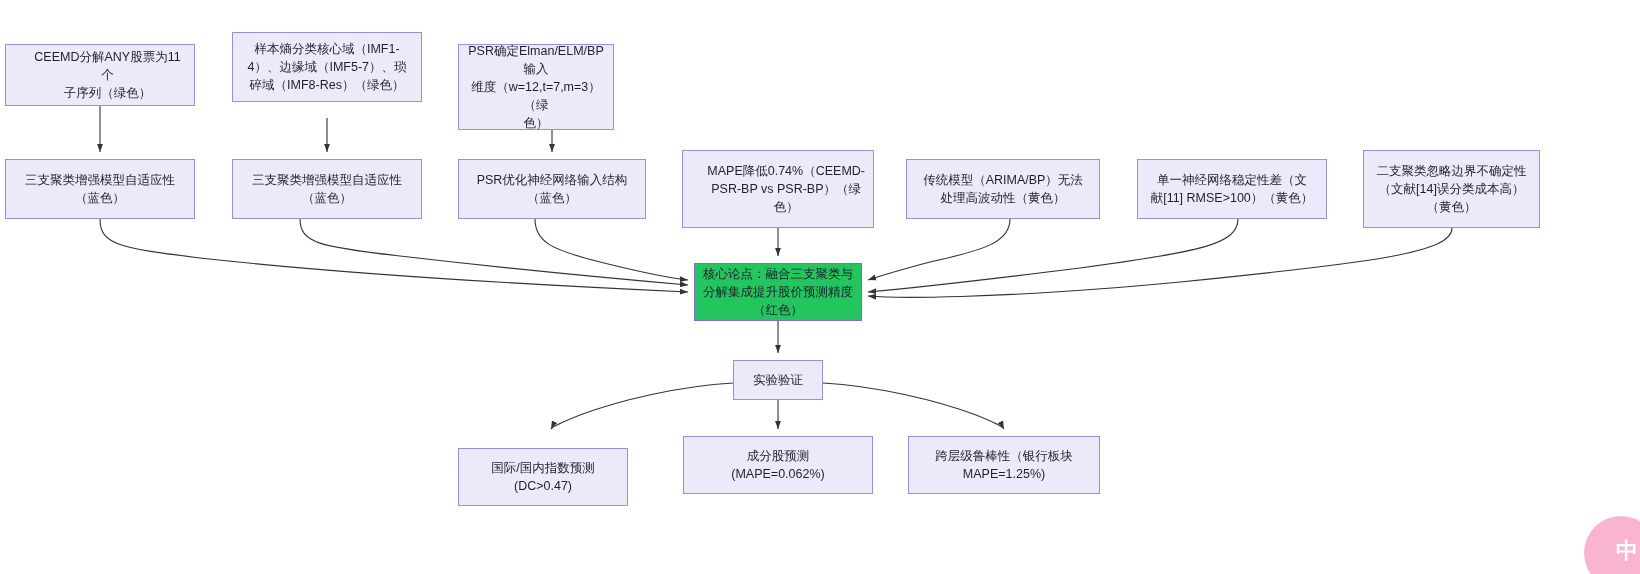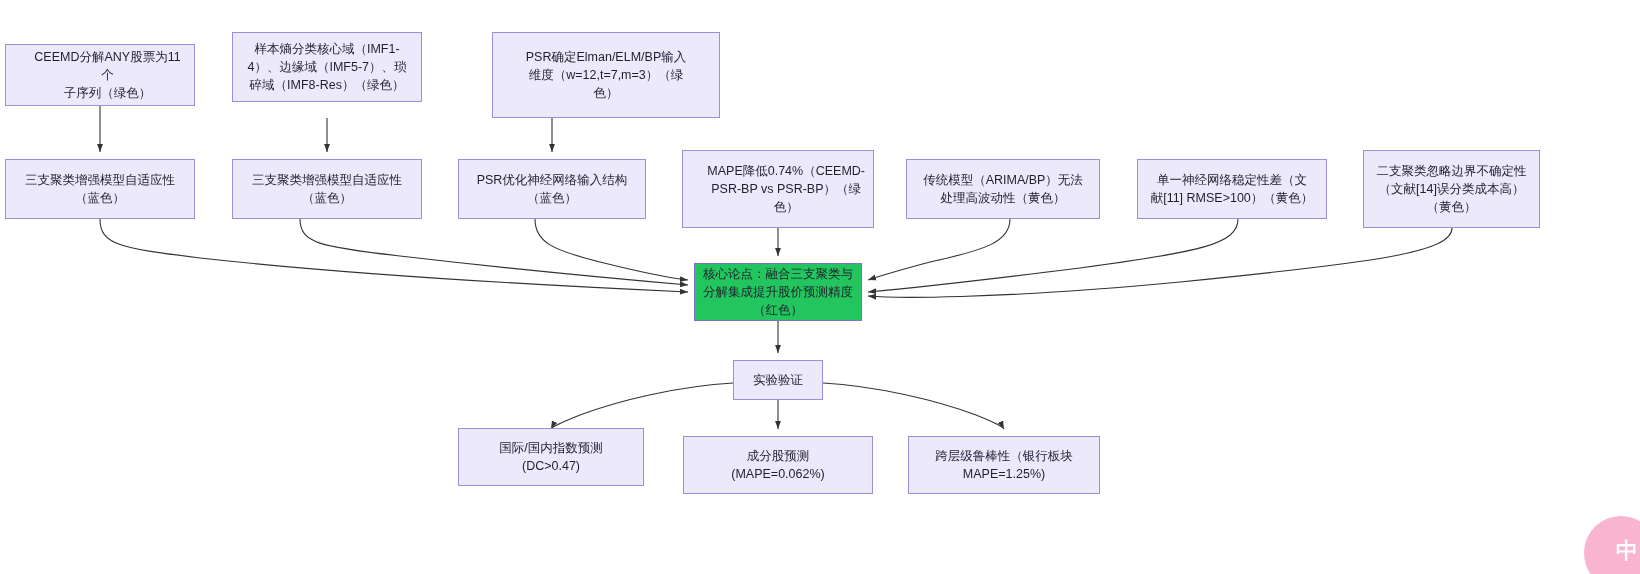--- a/index.html
+++ b/index.html
@@ -47,21 +47,21 @@
         <path d="M 823,383 C 876,386 936,400 976,415 C 996,423 1003,427 1004,429" stroke="#333333" marker-end="url(#ah)"></path>
       </g>
   </svg>
 
   <div id="node-layer">
       <div class="node" style="left: 5px; top: 44px; width: 190px; height: 62px; padding-left: 23px;"><span>CEEMD分解ANY股票为11个
 子序列（绿色）</span></div>
       <div class="node" style="left: 232px; top: 32px; width: 190px; height: 70px;"><span>样本熵分类核心域（IMF1-
 4）、边缘域（IMF5-7）、琐
 碎域（IMF8-Res）（绿色）</span></div>
-      <div class="node" style="left: 458px; top: 32px; width: 228px; height: 86px; margin-left: 34px;"><span>PSR确定Elman/ELM/BP输入
+      <div class="node" style="left: 458px; top: 44px; width: 156px; height: 86px;"><span>PSR确定Elman/ELM/BP输入
 维度（w=12,t=7,m=3）（绿
 色）</span></div>
       <div class="node" style="left: 5px; top: 159px; width: 190px; height: 60px;"><span>三支聚类增强模型自适应性
 （蓝色）</span></div>
       <div class="node" style="left: 232px; top: 159px; width: 190px; height: 60px;"><span>三支聚类增强模型自适应性
 （蓝色）</span></div>
       <div class="node" style="left: 458px; top: 159px; width: 188px; height: 60px;"><span>PSR优化神经网络输入结构
 （蓝色）</span></div>
       <div class="node" style="left: 682px; top: 150px; width: 192px; height: 78px; justify-content: flex-end;"><span>MAPE降低0.74%（CEEMD-
 PSR-BP vs PSR-BP）（绿
@@ -70,21 +70,21 @@
 处理高波动性（黄色）</span></div>
       <div class="node" style="left: 1137px; top: 159px; width: 190px; height: 60px;"><span>单一神经网络稳定性差（文
 献[11] RMSE&gt;100）（黄色）</span></div>
       <div class="node" style="left: 1363px; top: 150px; width: 177px; height: 78px;"><span>二支聚类忽略边界不确定性
 （文献[14]误分类成本高）
 （黄色）</span></div>
       <div class="node core" style="left: 694px; top: 263px; width: 168px; height: 58px;"><span>核心论点：融合三支聚类与
 分解集成提升股价预测精度
 （红色）</span></div>
       <div class="node" style="left: 733px; top: 360px; width: 90px; height: 40px;"><span>实验验证</span></div>
-      <div class="node" style="left: 458px; top: 428px; width: 186px; height: 58px; justify-content: center;"><span>国际/国内指数预测
+      <div class="node" style="left: 458px; top: 448px; width: 170px; height: 58px; justify-content: center;"><span>国际/国内指数预测
 (DC&gt;0.47)</span></div>
       <div class="node" style="left: 683px; top: 436px; width: 190px; height: 58px;"><span>成分股预测
 (MAPE=0.062%)</span></div>
       <div class="node" style="left: 908px; top: 436px; width: 192px; height: 58px;"><span>跨层级鲁棒性（银行板块
 MAPE=1.25%)</span></div>
     </div>
 
   <div class="watermark">
     <span class="wm-inner">中</span>
   </div>

